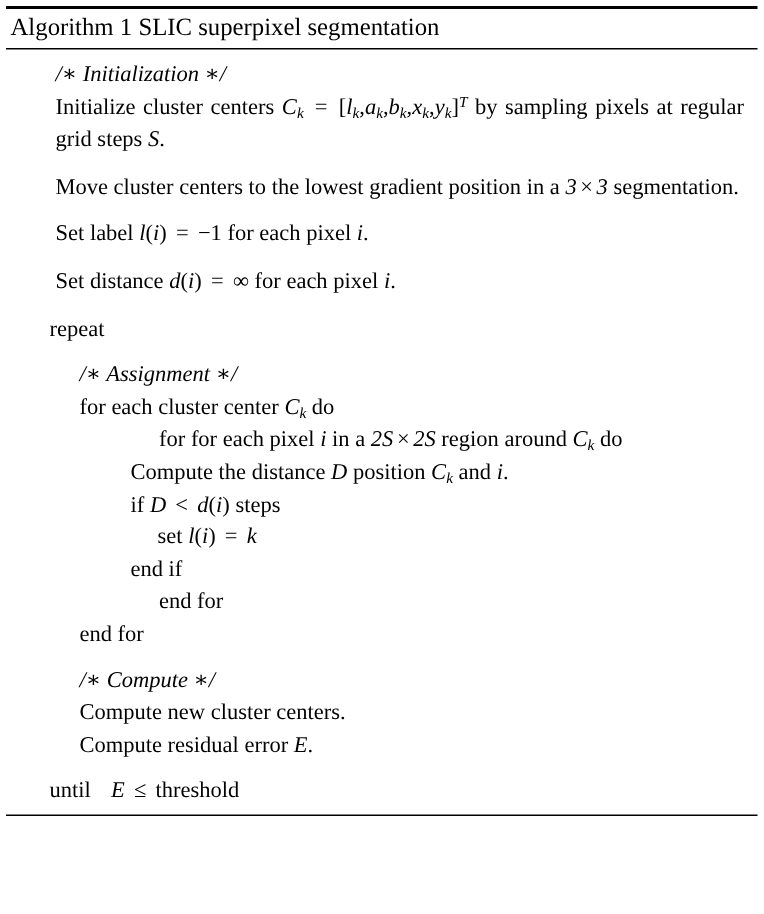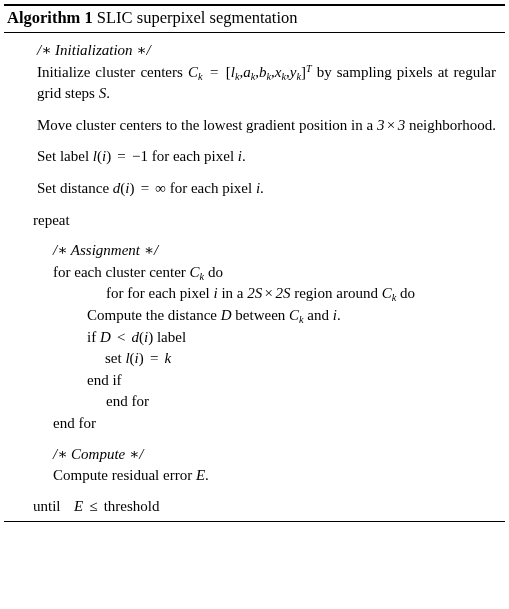--- a/index.html
+++ b/index.html
@@ -2,21 +2,21 @@
 <html><head>
 <meta charset="utf-8">
 <style>
   html,body{margin:0;padding:0;background:#fff;}
   body{width:509px;height:609px;font-family:"Liberation Serif","DejaVu Serif",serif;color:#000;-webkit-font-smoothing:antialiased;}
   .algorithm{width:509px;height:609px;box-sizing:border-box;position:relative;background:#fff;}
   .rule-top{height:0;border-top:2.2px solid #000;margin:4px 4px 0 4px;}
   .rule-mid{height:0;border-top:1.1px solid #000;margin:1px 4px 0 4px;}
   .rule-bottom{height:0;border-top:1.4px solid #000;margin:2px 4px 0 4px;}
   .title{font-size:16.5px;line-height:20px;padding:2px 0 3px 7px;white-space:nowrap;}
-  .title .kw{font-weight:bold;}
+  .title .kw{font-weight:normal;}
   .body{padding:7px 5px 2px 0;}
   .ln{font-size:15px;line-height:21.6px;white-space:normal;}
   .gap{margin-top:10px;}
   .gap-s{margin-top:9px;}
   .i0{padding-left:33px;}
   .i-body{padding-left:37px;padding-right:8px;}
   .i1{padding-left:53px;padding-right:8px;}
   .i2{padding-left:106px;padding-right:8px;}
   .i3{padding-left:87px;padding-right:8px;}
   .i4{padding-left:105px;padding-right:8px;}
@@ -53,21 +53,21 @@
       <span class="op">=</span>
       <span class="nb"><span class="up">[</span><span class="m">l</span><sub>k</sub><span class="up">,</span><span class="m">a</span><sub>k</sub><span class="up">,</span><span class="m">b</span><sub>k</sub><span class="up">,</span><span class="m">x</span><sub>k</sub><span class="up">,</span><span class="m">y</span><sub>k</sub><span class="up">]</span><sup>T</sup></span>
       <span>by</span>
       <span>sampling pixels at regular grid steps</span>
       <span class="nb"><span class="m">S</span>.</span>
     </div>
 
     <div class="ln i-body gap jst">
       <span>Move cluster centers to the lowest gradient position in a</span>
       <span class="nb"><span class="m">3</span><span class="op">×</span><span class="m">3</span></span>
-      <span>neighborhood.</span>
+      <span>segmentation.</span>
     </div>
 
     <div class="ln i-body gap">
       <span>Set label</span>
       <span class="nb"><span class="m">l</span><span class="up">(</span><span class="m">i</span><span class="up">)</span></span>
       <span class="op">=</span>
       <span class="nb"><span class="up">−1</span></span>
       <span>for each pixel</span>
       <span class="nb"><span class="m">i</span>.</span>
     </div>
@@ -99,50 +99,51 @@
       <span>in a</span>
       <span class="nb"><span class="m">2S</span><span class="op">×</span><span class="m">2S</span></span>
       <span>region around</span>
       <span class="nb"><span class="m">C</span><sub>k</sub></span>
       <span class="kw">do</span>
     </div>
 
     <div class="ln i3">
       <span>Compute the distance</span>
       <span class="nb"><span class="m">D</span></span>
-      <span>between</span>
+      <span>position</span>
       <span class="nb"><span class="m">C</span><sub>k</sub></span>
       <span>and</span>
       <span class="nb"><span class="m">i</span>.</span>
     </div>
 
     <div class="ln i3">
       <span class="kw">if</span>
       <span class="nb"><span class="m">D</span></span>
       <span class="op">&lt;</span>
       <span class="nb"><span class="m">d</span><span class="up">(</span><span class="m">i</span><span class="up">)</span></span>
-      <span class="kw">label</span>
+      <span class="kw">steps</span>
     </div>
 
 
     <div class="ln i4">
       <span>set</span>
       <span class="nb"><span class="m">l</span><span class="up">(</span><span class="m">i</span><span class="up">)</span></span>
       <span class="op">=</span>
       <span class="nb"><span class="m">k</span></span>
     </div>
 
     <div class="ln i3 kw">end if</div>
 
     <div class="ln i2 kw">end for</div>
 
     <div class="ln i1 kw">end for</div>
 
     <div class="ln i1 gap-s cmt">/∗ Compute ∗/</div>
 
+    <div class="ln i1">Compute new cluster centers.</div>
 
     <div class="ln i1">
       <span>Compute residual error</span>
       <span class="nb"><span class="m">E</span>.</span>
     </div>
 
     <div class="ln i0 gap-s">
       <span class="kw">until</span>
       <span style="display:inline-block;width:6px"></span>
       <span class="nb"><span class="m">E</span></span>

